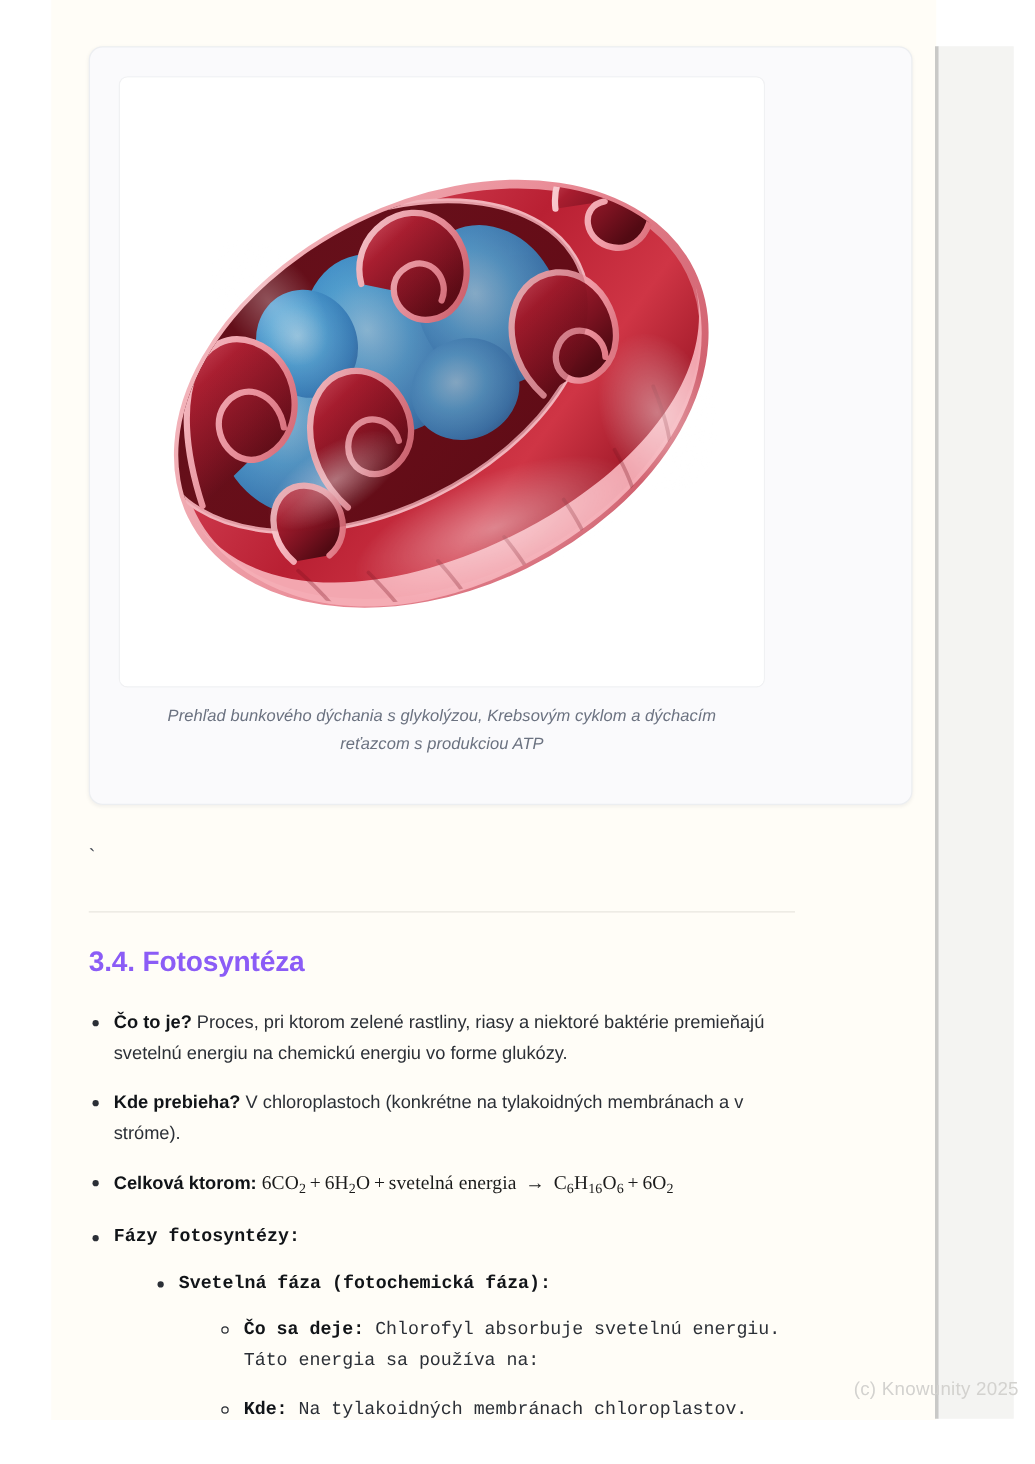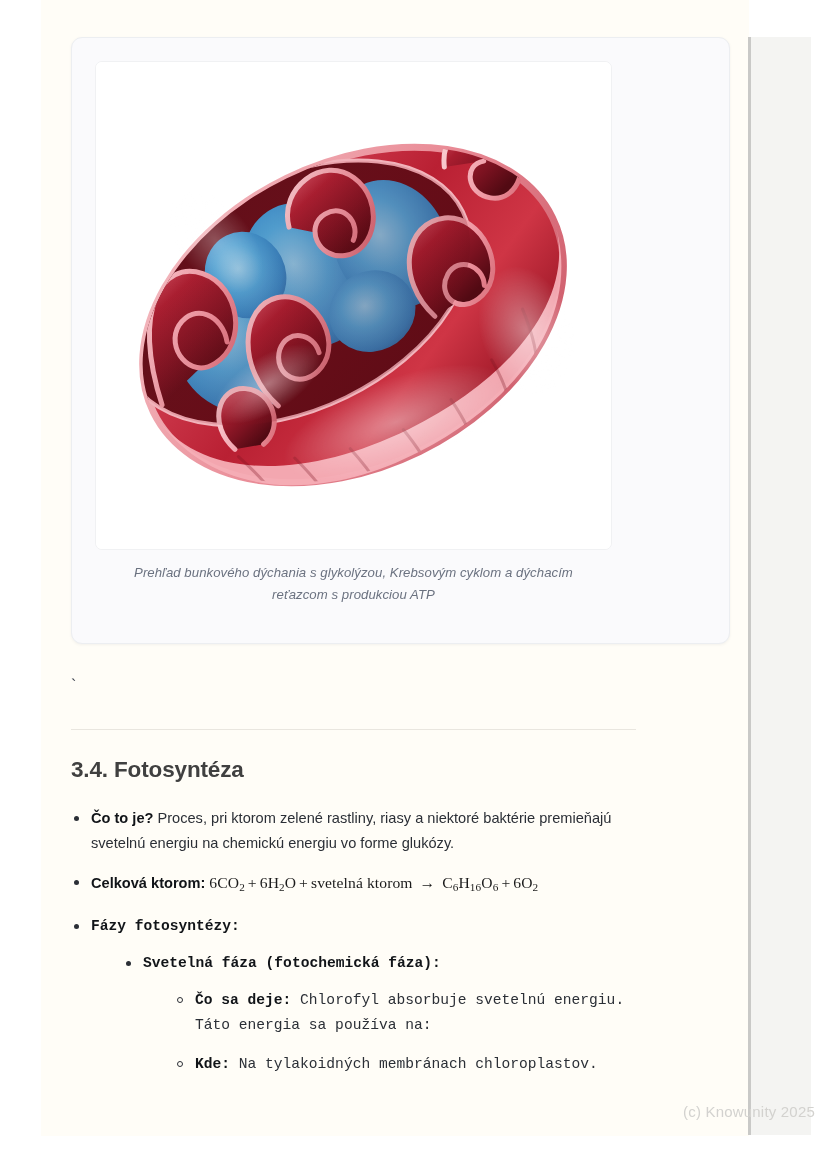--- a/index.html
+++ b/index.html
@@ -129,21 +129,21 @@
   }
 
   
   .section-heading {
     position: absolute;
     left: 30px;
     top: 757px;
     font-family: "Liberation Sans", sans-serif;
     font-size: 22.5px;
     font-weight: bold;
-    color: #404040;
+    color: #8b5cf6;
     letter-spacing: -0.15px;
   }
 
   
   .body-list {
     position: absolute;
     left: 30px;
     top: 806px;
     width: 568px;
     font-size: 14.6px;
@@ -390,24 +390,28 @@
     <h2 class="section-heading">3.4. Fotosyntéza</h2>
 
     <div class="body-list">
       <ul class="lvl1">
 
         <li class="item">
           <span class="bullet-disc"></span>
           <span class="lead">Čo to je?</span><span class="txt"> Proces, pri ktorom zelené rastliny, riasy a niektoré baktérie premieňajú svetelnú energiu na chemickú energiu vo forme glukózy.</span>
         </li>
 
-
         <li class="item">
           <span class="bullet-disc"></span>
-          <span class="lead">Celková ktorom:</span><span class="mathline"> 6CO<sub>2</sub><span class="op">+</span>6H<sub>2</sub>O<span class="op">+</span><span class="wordy">svetelná ktorom</span> <span class="op">→</span> C<sub>6</sub>H<sub>16</sub>O<sub>6</sub><span class="op">+</span>6O<sub>2</sub></span>
+          <span class="lead">Kde prebieha?</span><span class="txt"> V chloroplastoch (konkrétne na tylakoidných membránach a v stróme).</span>
+        </li>
+
+        <li class="item">
+          <span class="bullet-disc"></span>
+          <span class="lead">Celková ktorom:</span><span class="mathline"> 6CO<sub>2</sub><span class="op">+</span>6H<sub>2</sub>O<span class="op">+</span><span class="wordy">svetelná energia</span> <span class="op">→</span> C<sub>6</sub>H<sub>16</sub>O<sub>6</sub><span class="op">+</span>6O<sub>2</sub></span>
         </li>
 
         <li class="item tight">
           <span class="bullet-disc"></span>
           <span class="lead">Fázy fotosyntézy:</span>
 
           <ul class="lvl2" style="margin-top:12px">
             <li class="item tight">
               <span class="bullet-disc"></span>
               <span class="lead">Svetelná fáza (fotochemická fáza):</span>

